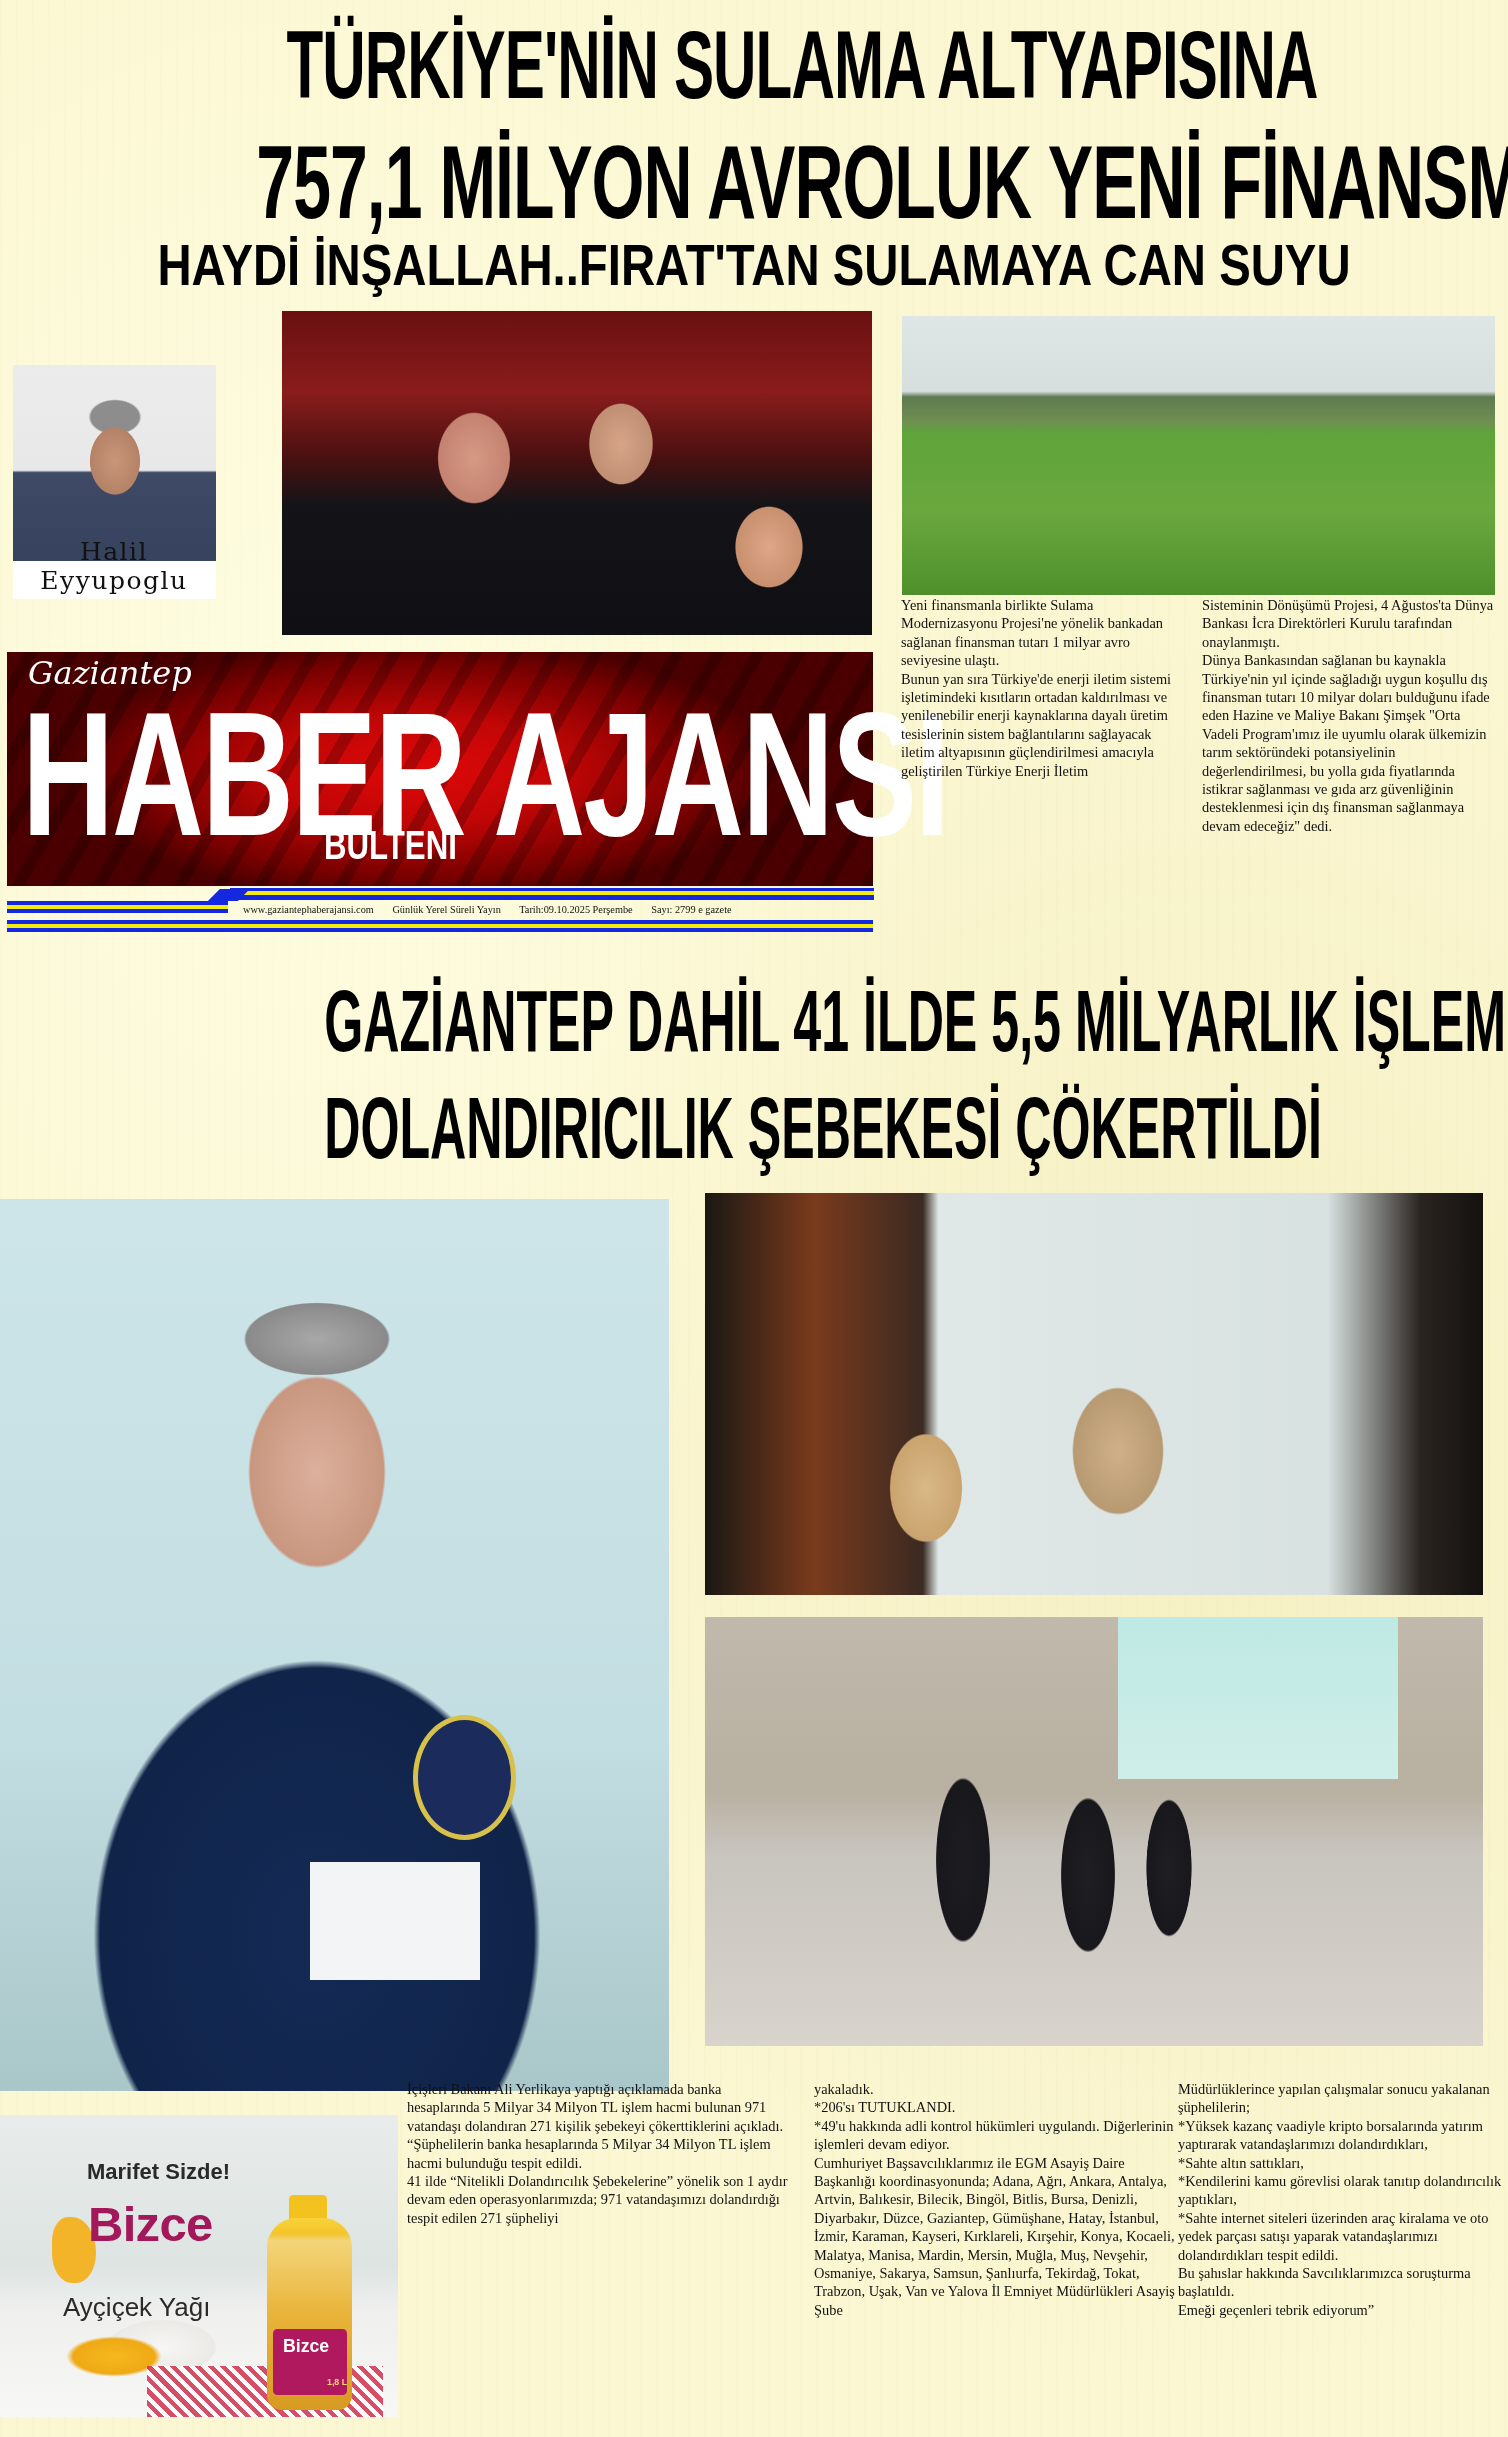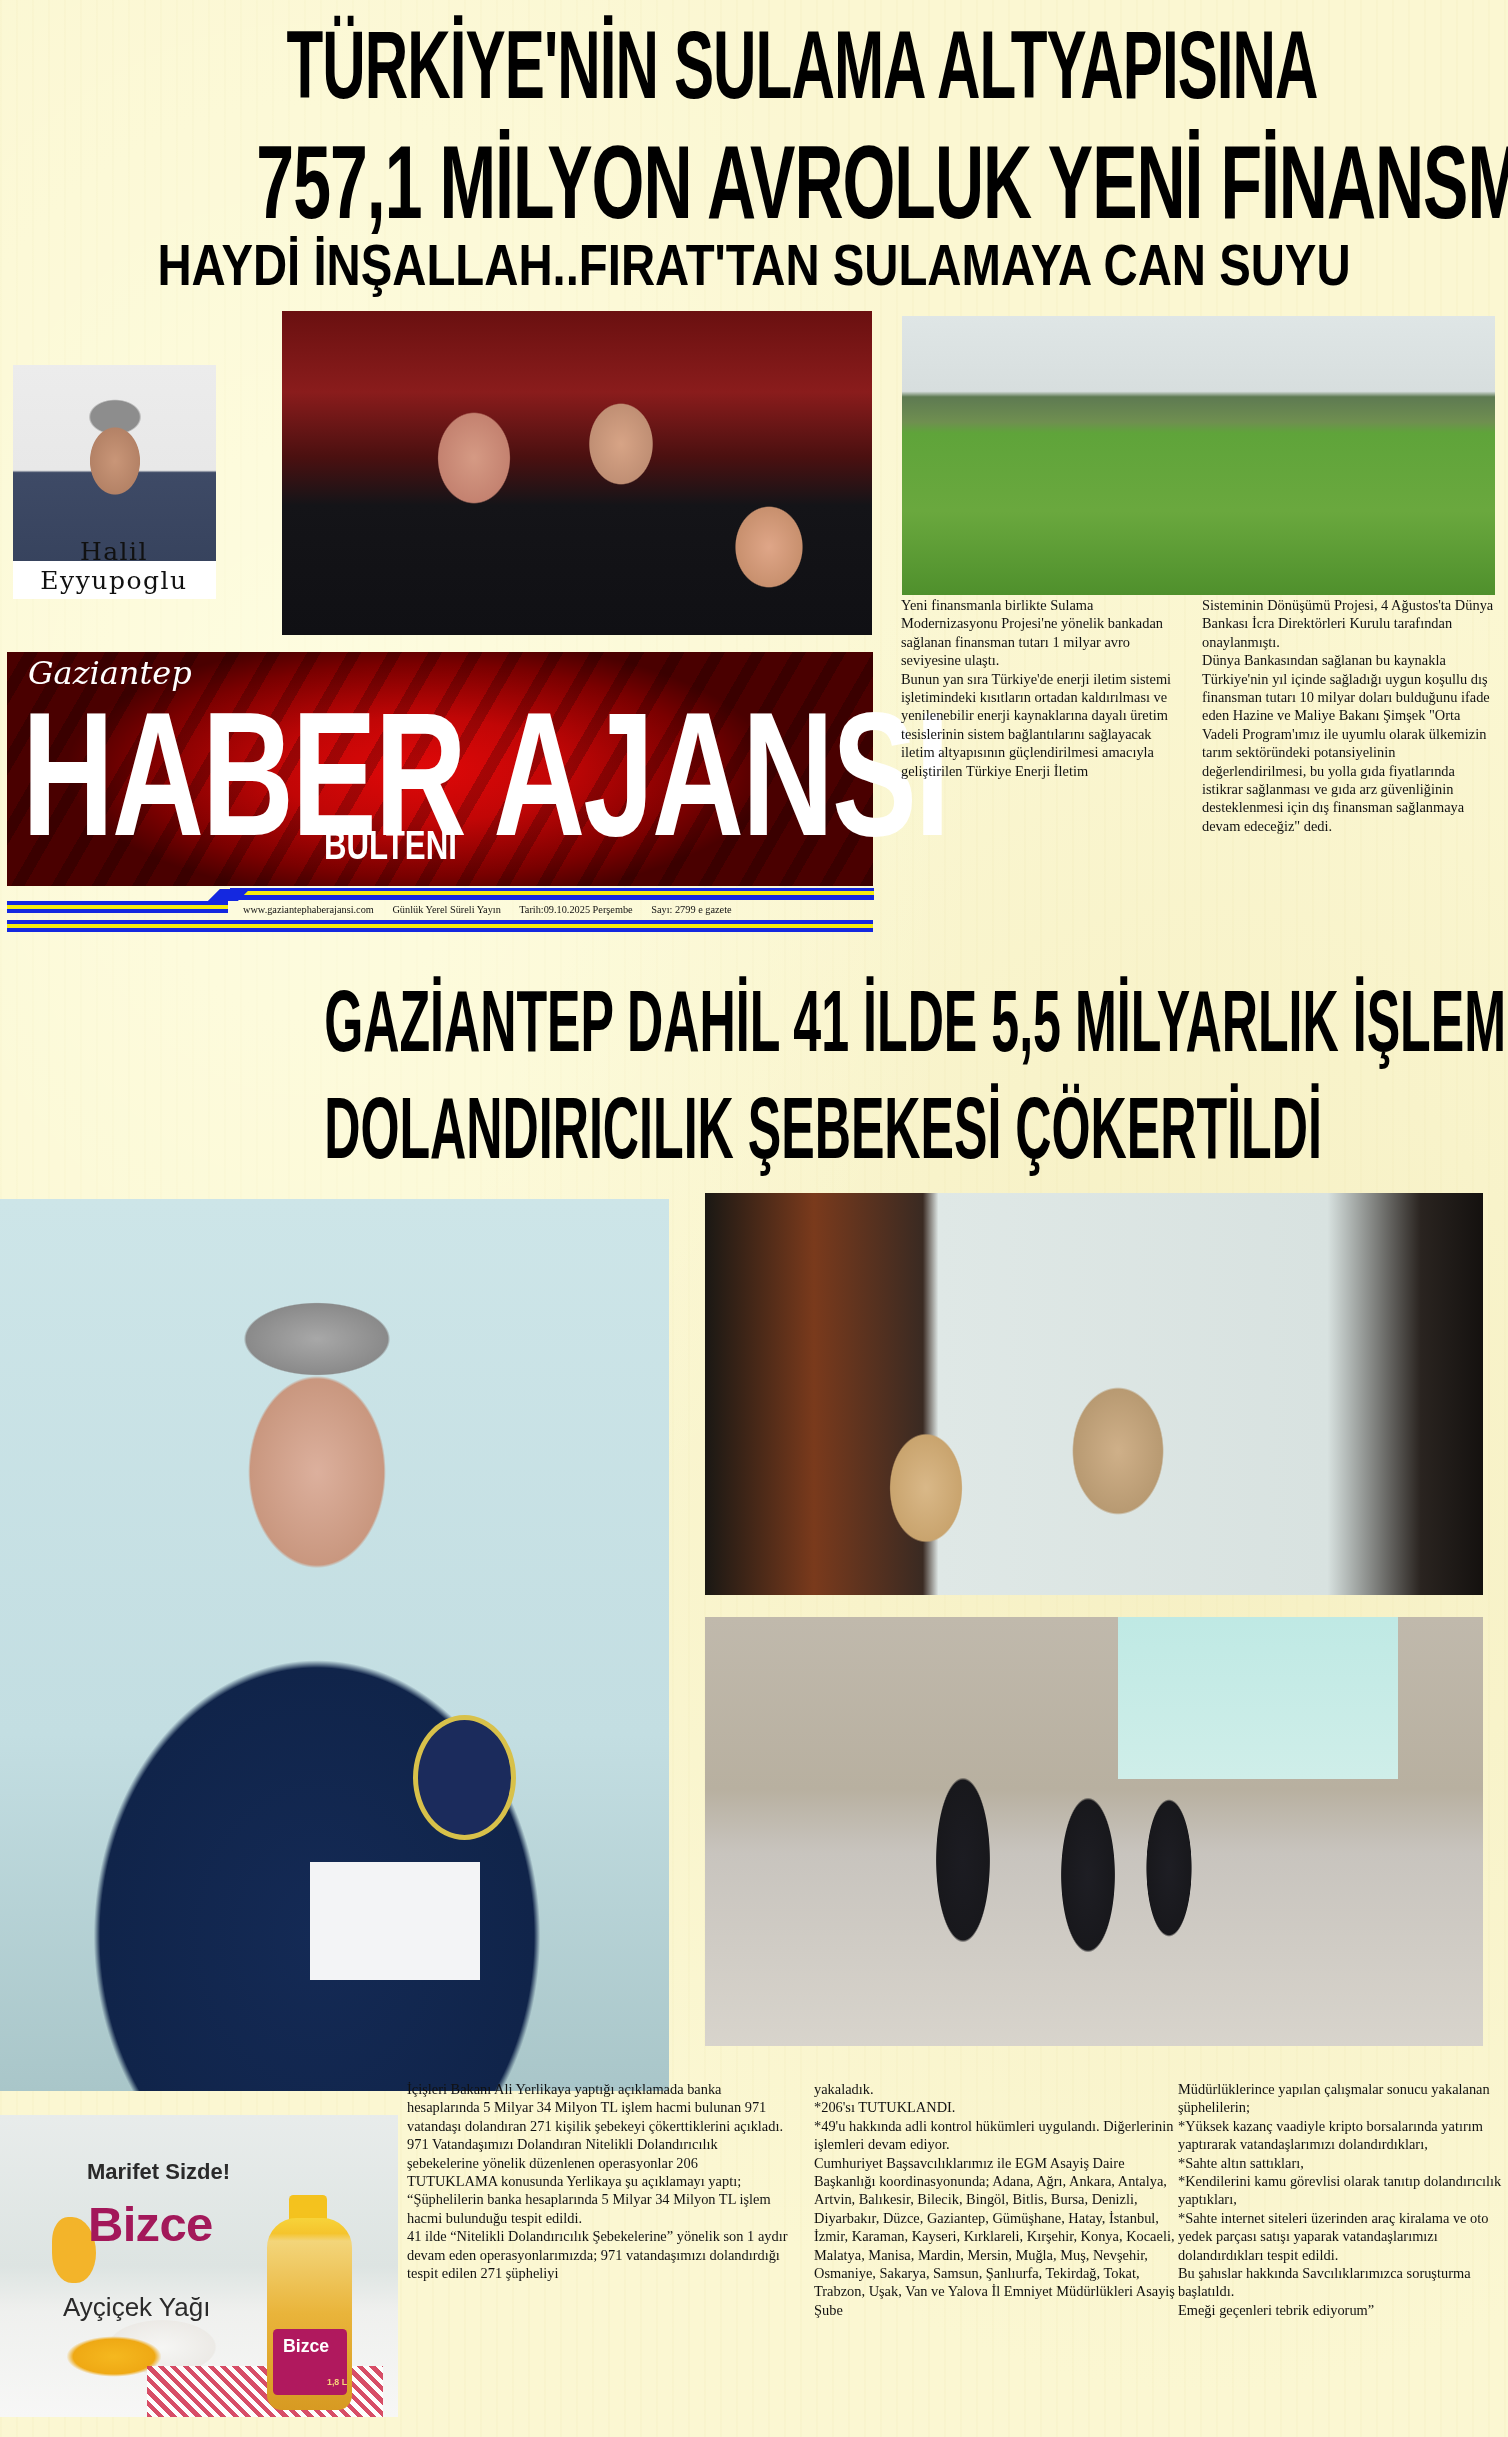--- a/index.html
+++ b/index.html
@@ -259,21 +259,20 @@
   <div class="ad-cloth"></div>
   <div class="ad-bottle-cap"></div>
   <div class="ad-bottle"></div>
   <div class="ad-bottle-label"></div>
   <div class="ad-label-brand">Bizce</div>
   <div class="ad-label-size">1,8 L</div>
 </div>
 
 <div class="col col2a">
   <p>İçişleri Bakanı Ali Yerlikaya yaptığı açıklamada banka hesaplarında 5 Milyar 34 Milyon TL işlem hacmi bulunan 971 vatandaşı dolandıran 271 kişilik şebekeyi çökerttiklerini açıkladı.</p>
-  <p>971 Vatandaşımızı Dolandıran Nitelikli Dolandırıcılık şebekelerine yönelik düzenlenen operasyonlar 206 TUTUKLAMA konusunda Yerlikaya şu açıklamayı yaptı;</p>
   <p>“Şüphelilerin banka hesaplarında 5 Milyar 34 Milyon TL işlem hacmi bulunduğu tespit edildi.</p>
   <p>41 ilde “Nitelikli Dolandırıcılık Şebekelerine” yönelik son 1 aydır devam eden operasyonlarımızda; 971 vatandaşımızı dolandırdığı tespit edilen 271 şüpheliyi</p>
 </div>
 <div class="col col2b">
   <p>yakaladık.</p>
   <p>*206'sı TUTUKLANDI.</p>
   <p>*49'u hakkında adli kontrol hükümleri uygulandı. Diğerlerinin işlemleri devam ediyor.</p>
   <p>Cumhuriyet Başsavcılıklarımız ile EGM Asayiş Daire Başkanlığı koordinasyonunda; Adana, Ağrı, Ankara, Antalya, Artvin, Balıkesir, Bilecik, Bingöl, Bitlis, Bursa, Denizli, Diyarbakır, Düzce, Gaziantep, Gümüşhane, Hatay, İstanbul, İzmir, Karaman, Kayseri, Kırklareli, Kırşehir, Konya, Kocaeli, Malatya, Manisa, Mardin, Mersin, Muğla, Muş, Nevşehir, Osmaniye, Sakarya, Samsun, Şanlıurfa, Tekirdağ, Tokat, Trabzon, Uşak, Van ve Yalova İl Emniyet Müdürlükleri Asayiş Şube</p>
 </div>
 <div class="col col2c">

